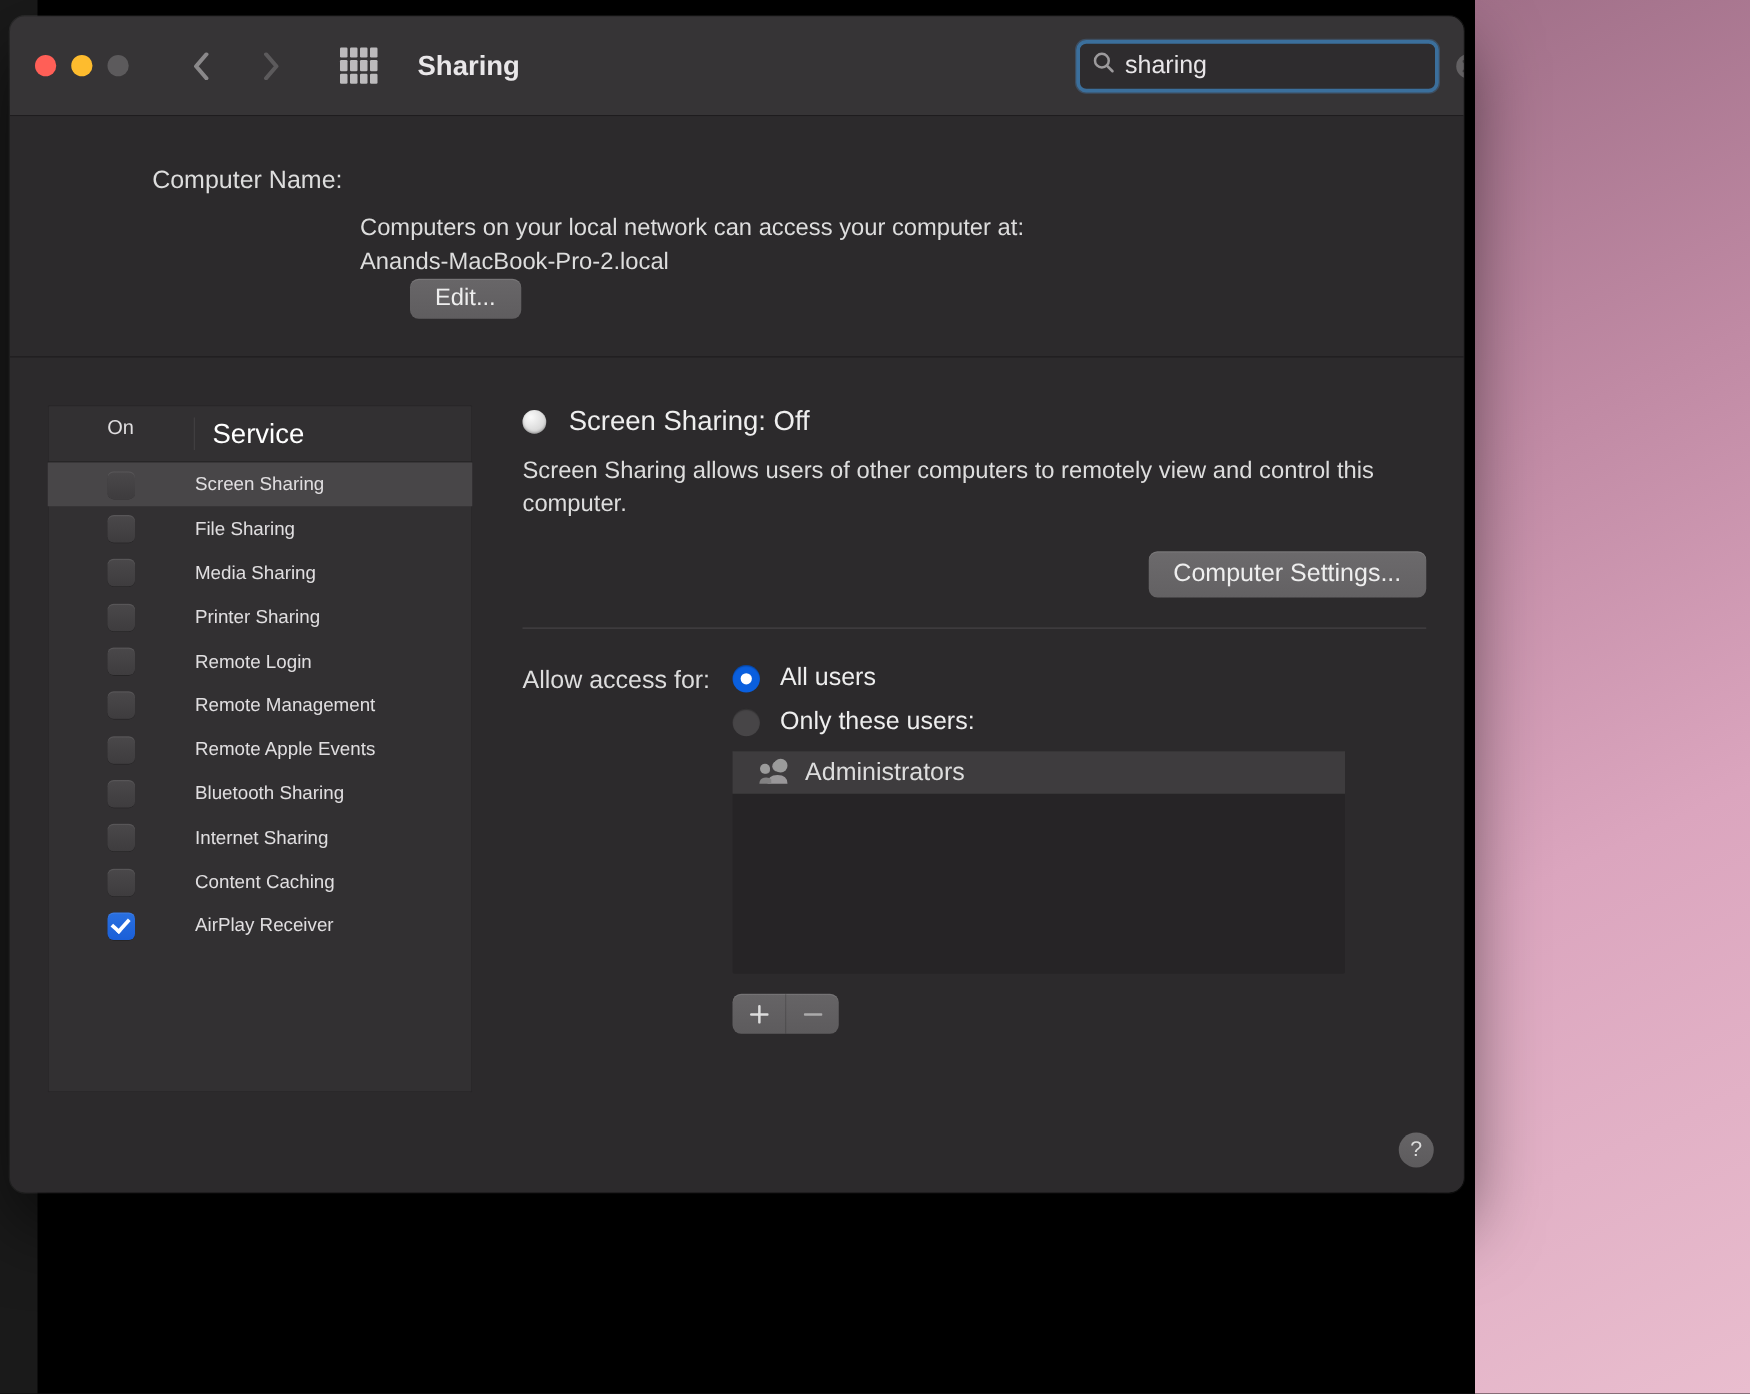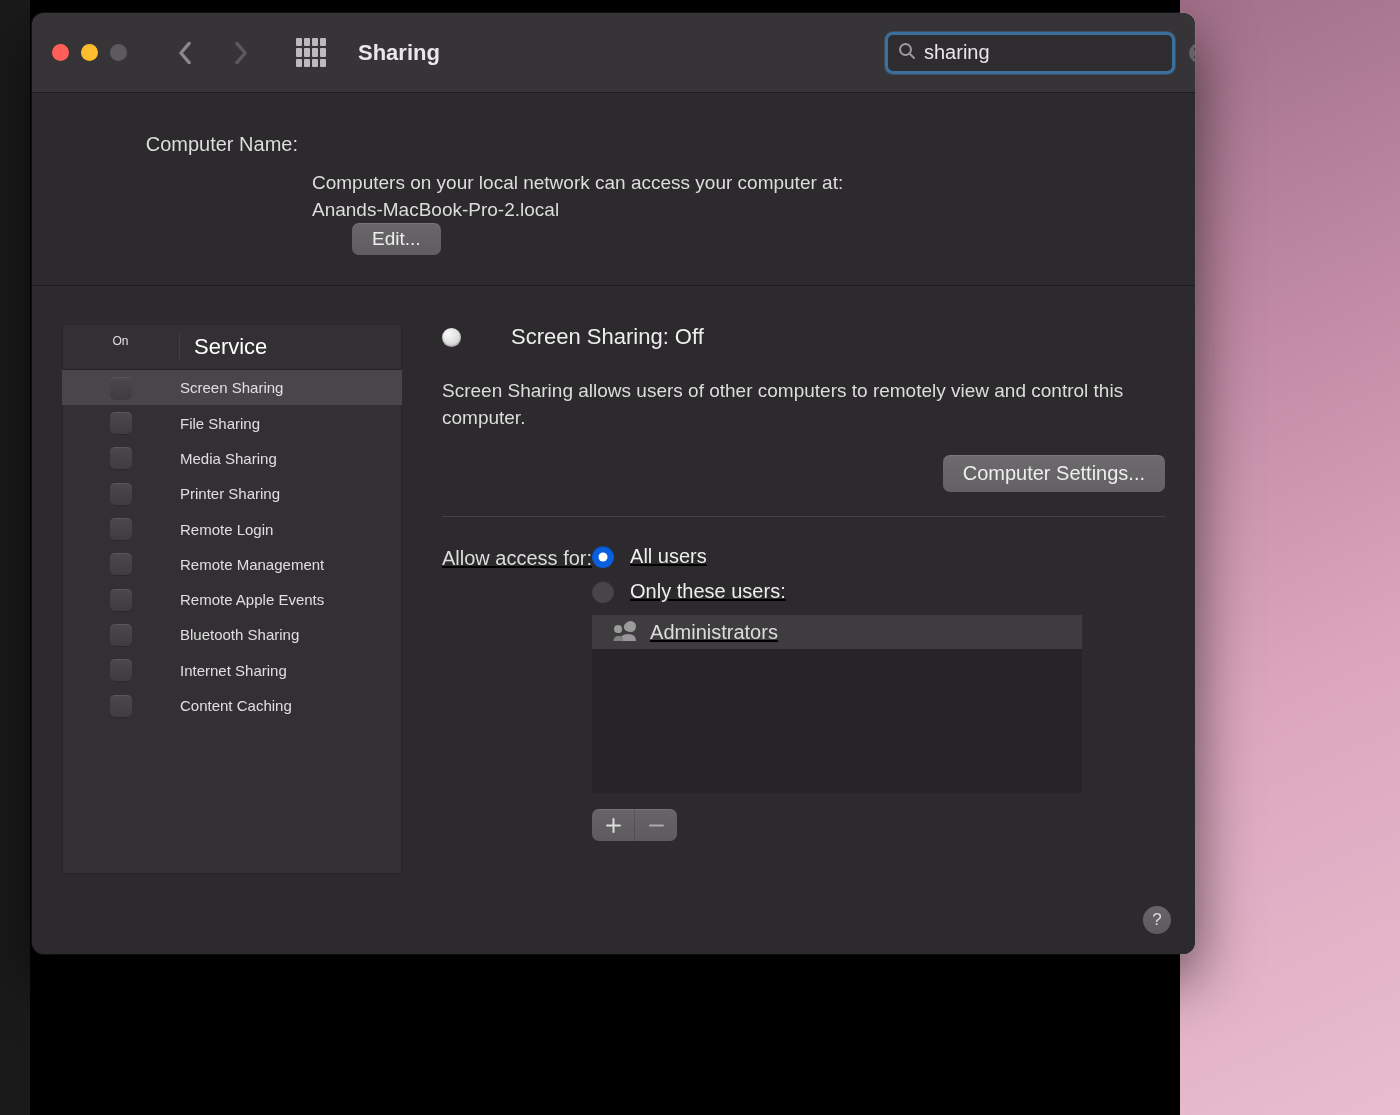--- a/index.html
+++ b/index.html
@@ -30,21 +30,21 @@
       top: 0;
       width: 30px;
       height: 100%;
       background: #1a1a1a;
       color: #ccc;
       font-size: 12px;
       font-family: monospace;
     }
     .window {
       position: absolute;
-      left: 32px;
+      left: 8px;
       top: 13px;
       width: 1163px;
       height: 941px;
       background: #2c2a2c;
       border-radius: 12px;
       box-shadow: 0 25px 60px rgba(0,0,0,0.6), 0 0 0 1px rgba(255,255,255,0.08);
       display: flex;
       flex-direction: column;
       overflow: hidden;
     }
@@ -215,21 +215,21 @@
     }
     .service-header {
       display: flex;
       padding: 10px 0 9px 0;
       border-bottom: 1px solid #252325;
     }
     .service-header-on {
       width: 118px;
       text-align: center;
       color: #e0dee0;
-      font-size: 12px;
+      font-size: 16px;
       border-right: 1px solid #403e40;
     }
     .service-header-service {
       padding-left: 14px;
       color: #fff;
       font-size: 22px;
       font-weight: 400;
     }
     .service-row {
       display: flex;
@@ -272,22 +272,21 @@
       font-size: 15px;
     }
     .detail-panel {
       flex: 1;
       display: flex;
       flex-direction: column;
     }
     .status-row {
       display: flex;
       align-items: center;
-      margin-bottom: 28px;
-      gap: 32px;
+      margin-bottom: 14px;
     }
     .status-dot {
       width: 19px;
       height: 19px;
       border-radius: 50%;
       background: radial-gradient(circle at 35% 30%, #fafafa, #c7c7c7);
       box-shadow: inset 0 -1px 2px rgba(0,0,0,0.3);
       margin-right: 18px;
     }
     .status-text {
@@ -315,21 +314,21 @@
       cursor: pointer;
       box-shadow: inset 0 1px 0 rgba(255,255,255,0.1);
     }
     .divider {
       height: 1px;
       background: #444244;
       margin-bottom: 28px;
     }
     .access-section {
       display: flex;
-      text-decoration: underline;
+      gap: 18px;
     }
     .access-label-col {
       color: #ddd;
       font-size: 20px;
       padding-top: 2px;
     }
     .radio-col {
       flex: 1;
     }
     .radio-row {
@@ -578,20 +577,26 @@
                 <div class="service-checkbox"></div>
               </div>
               <div class="service-label">Internet Sharing</div>
             </div>
             <div class="service-row">
               <div class="service-checkbox-cell">
                 <div class="service-checkbox"></div>
               </div>
               <div class="service-label">Content Caching</div>
             </div>
+            <div class="service-row">
+              <div class="service-checkbox-cell">
+                <div class="service-checkbox checked"></div>
+              </div>
+              <div class="service-label">AirPlay Receiver</div>
+            </div>
           </div>
       </div>
 
       <div class="detail-panel">
         <div class="status-row">
           <div class="status-dot"></div>
           <div class="status-text">Screen Sharing: Off</div>
         </div>
         <div class="description-text">Screen Sharing allows users of other computers to remotely view and control this computer.</div>
         <div class="settings-button-row">

